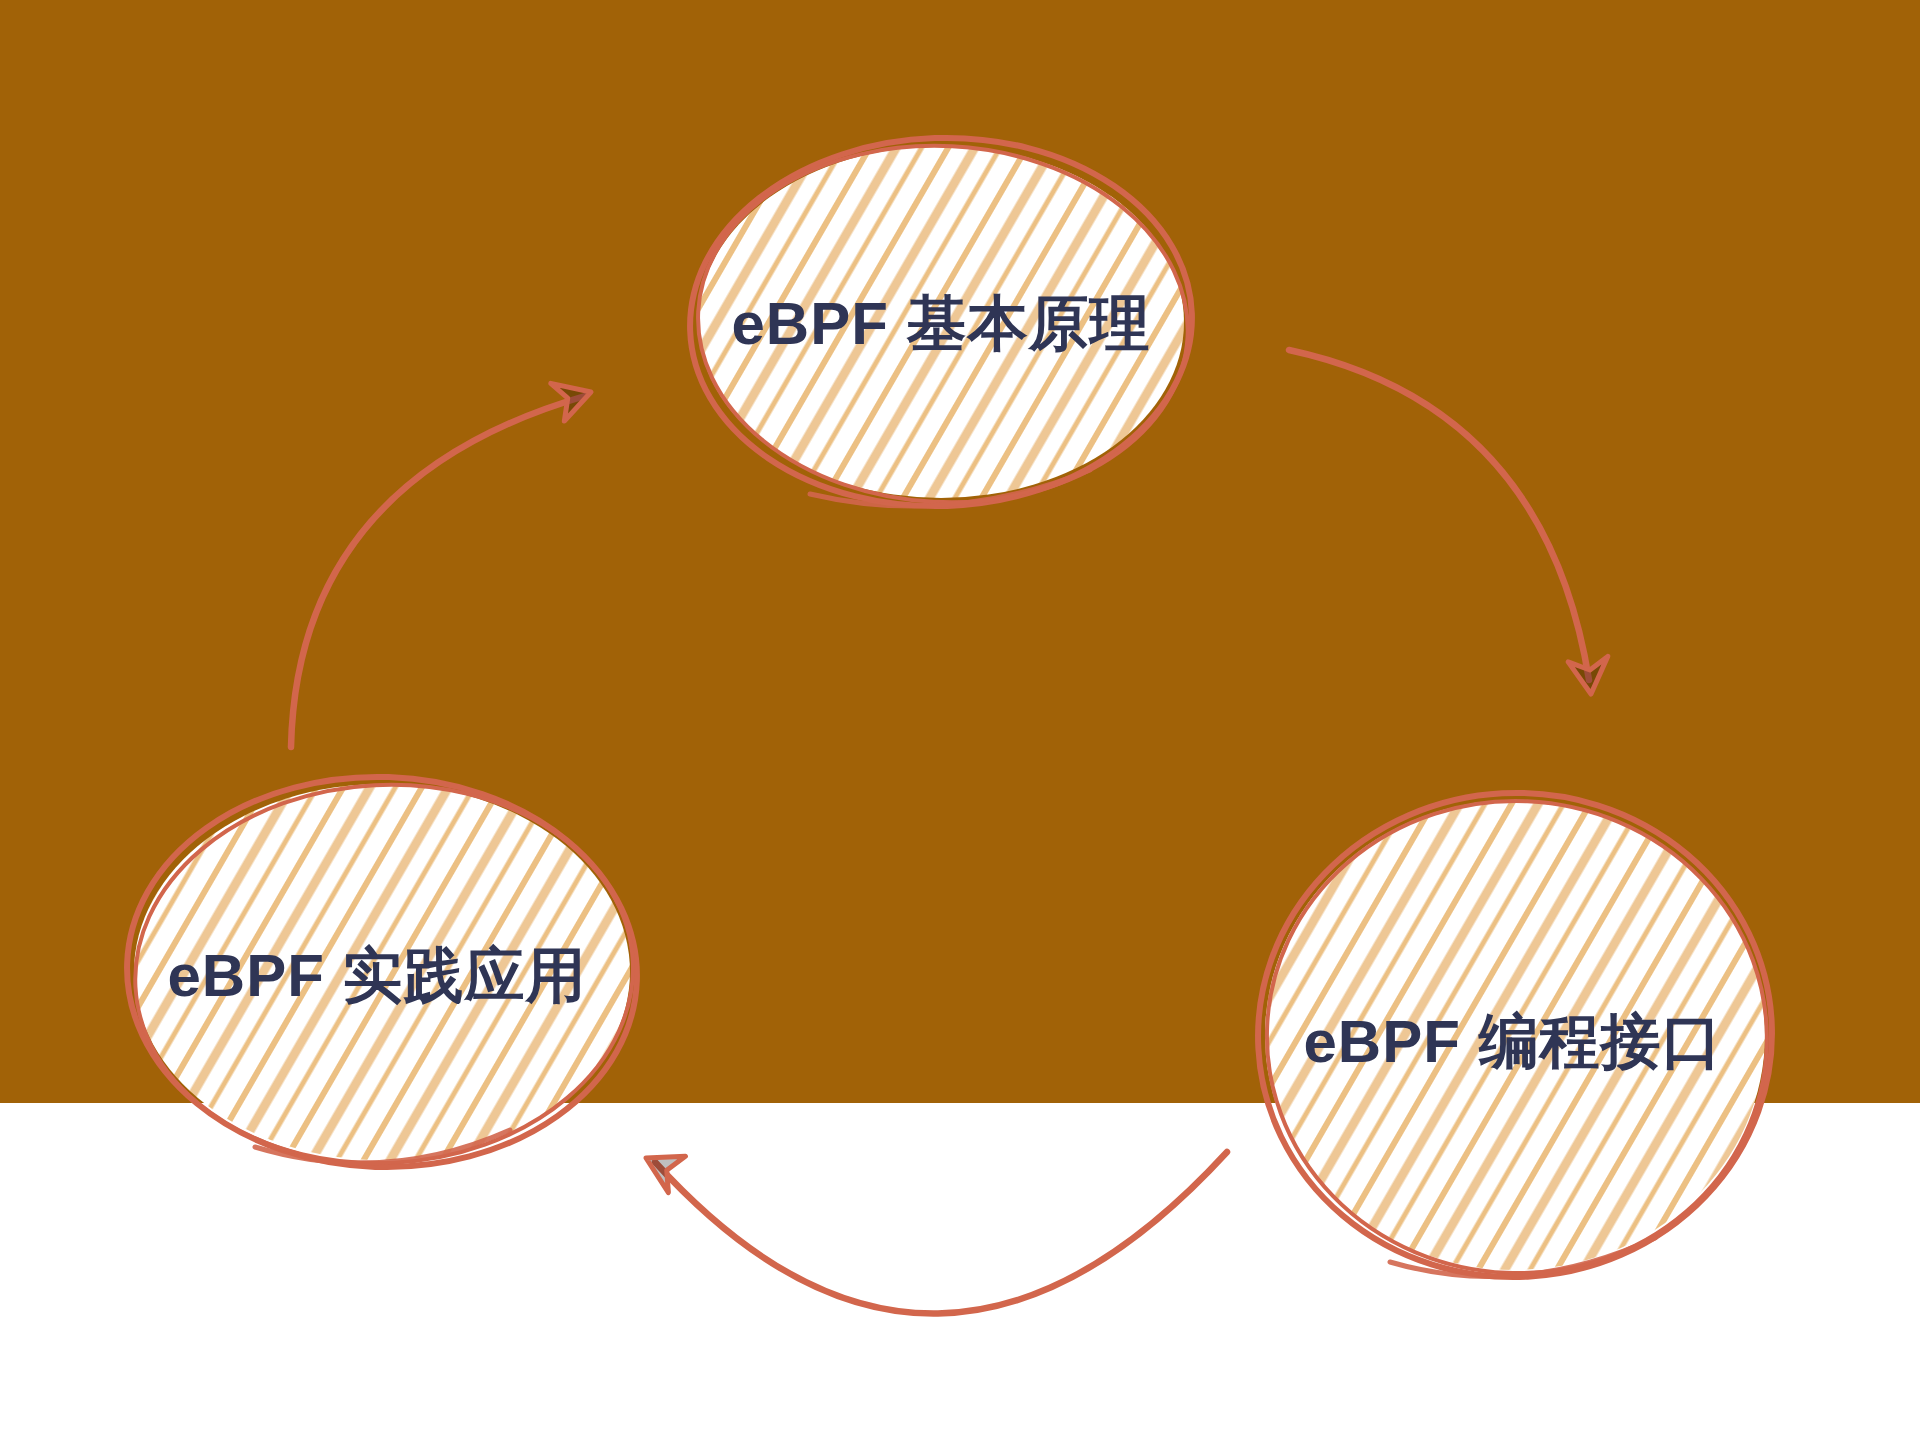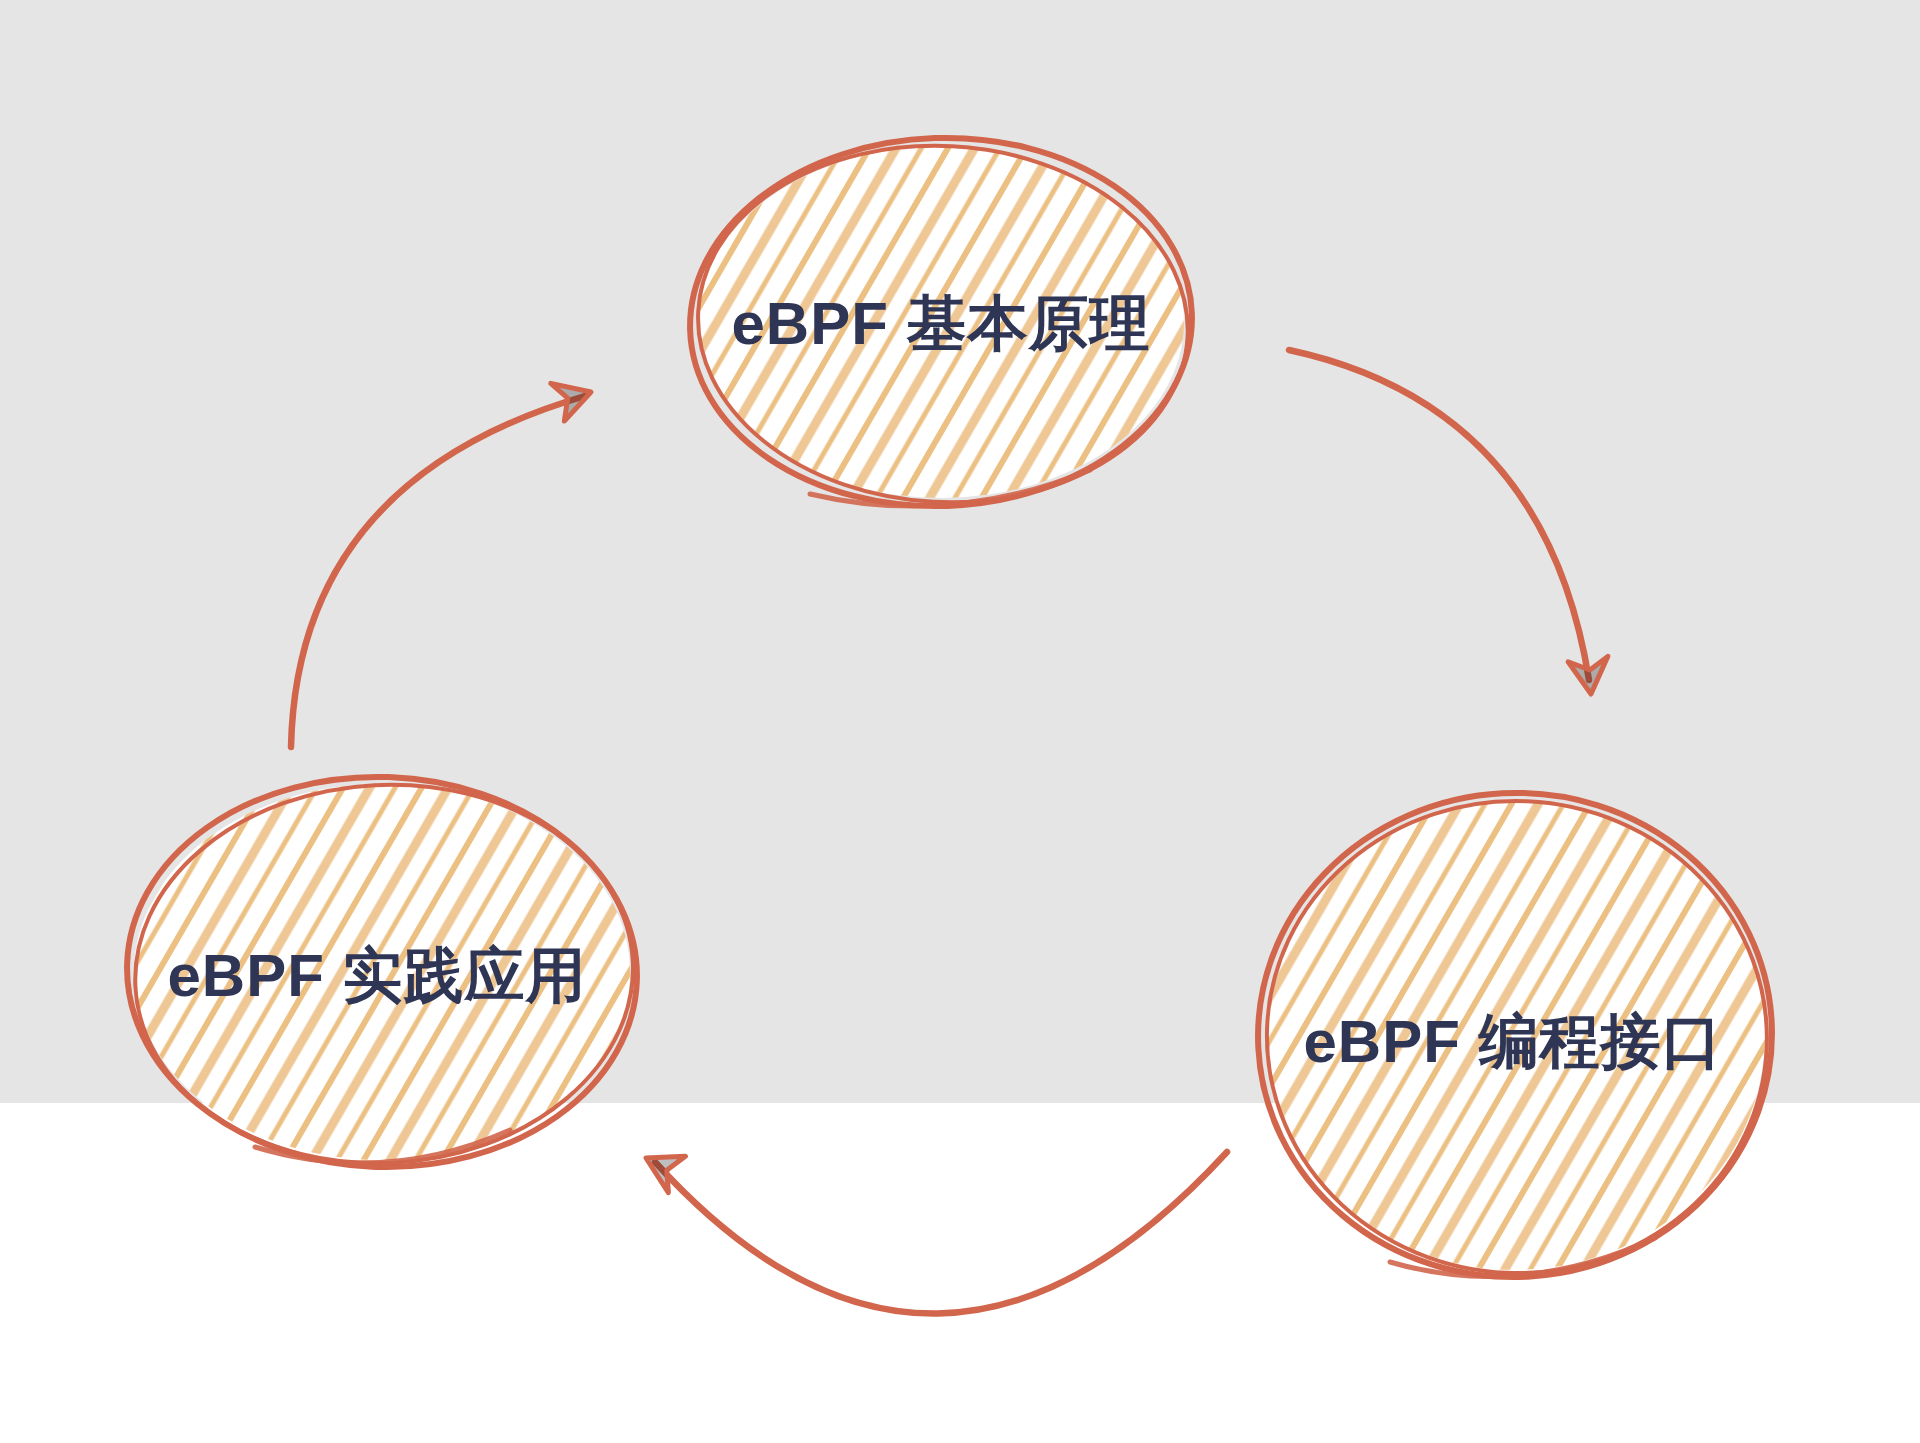--- a/index.html
+++ b/index.html
@@ -8,21 +8,21 @@
     background: #ffffff;
     width: 1920px;
     height: 1443px;
     overflow: hidden;
     font-family: "Liberation Sans", "DejaVu Sans", sans-serif;
   }
   .stage {
     position: relative;
     width: 1920px;
     height: 1103px;
-    background: #e5e5e5;
+    background: #a16207;
   }
   svg { display: block; }
   .node-outline {
     fill: none;
     stroke-linecap: round;
   }
   .node-label {
     font-family: "Liberation Sans", "DejaVu Sans", sans-serif;
     font-size: 60px;
     font-weight: bold;

